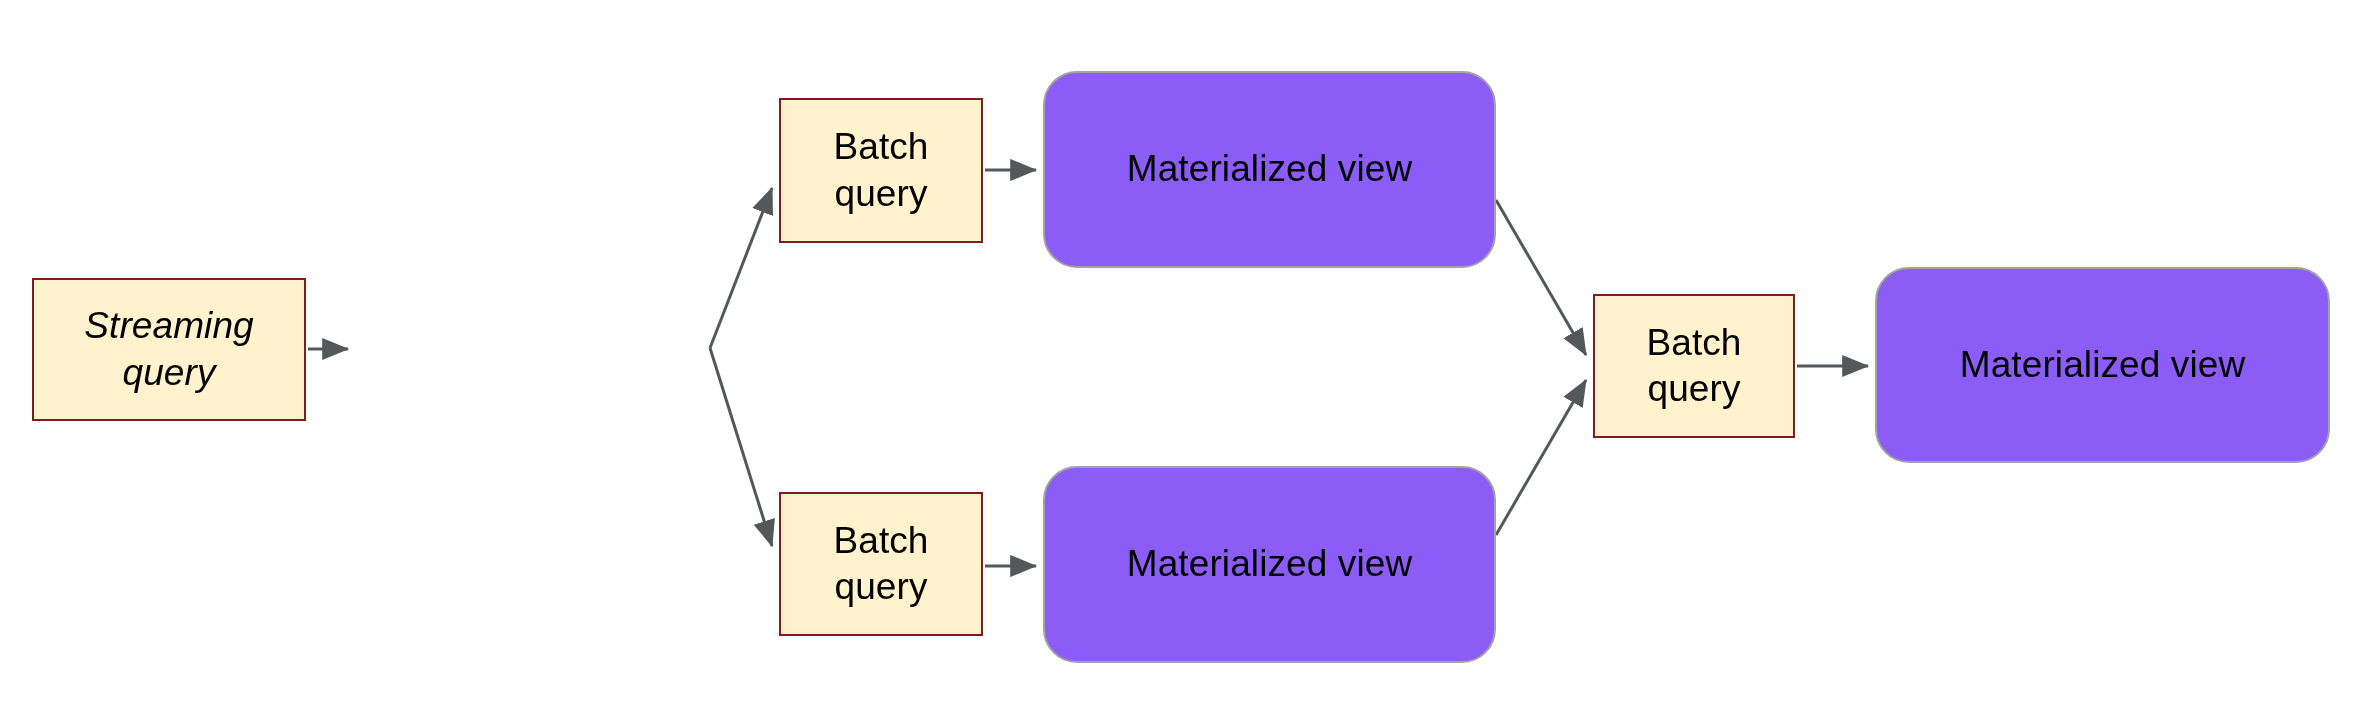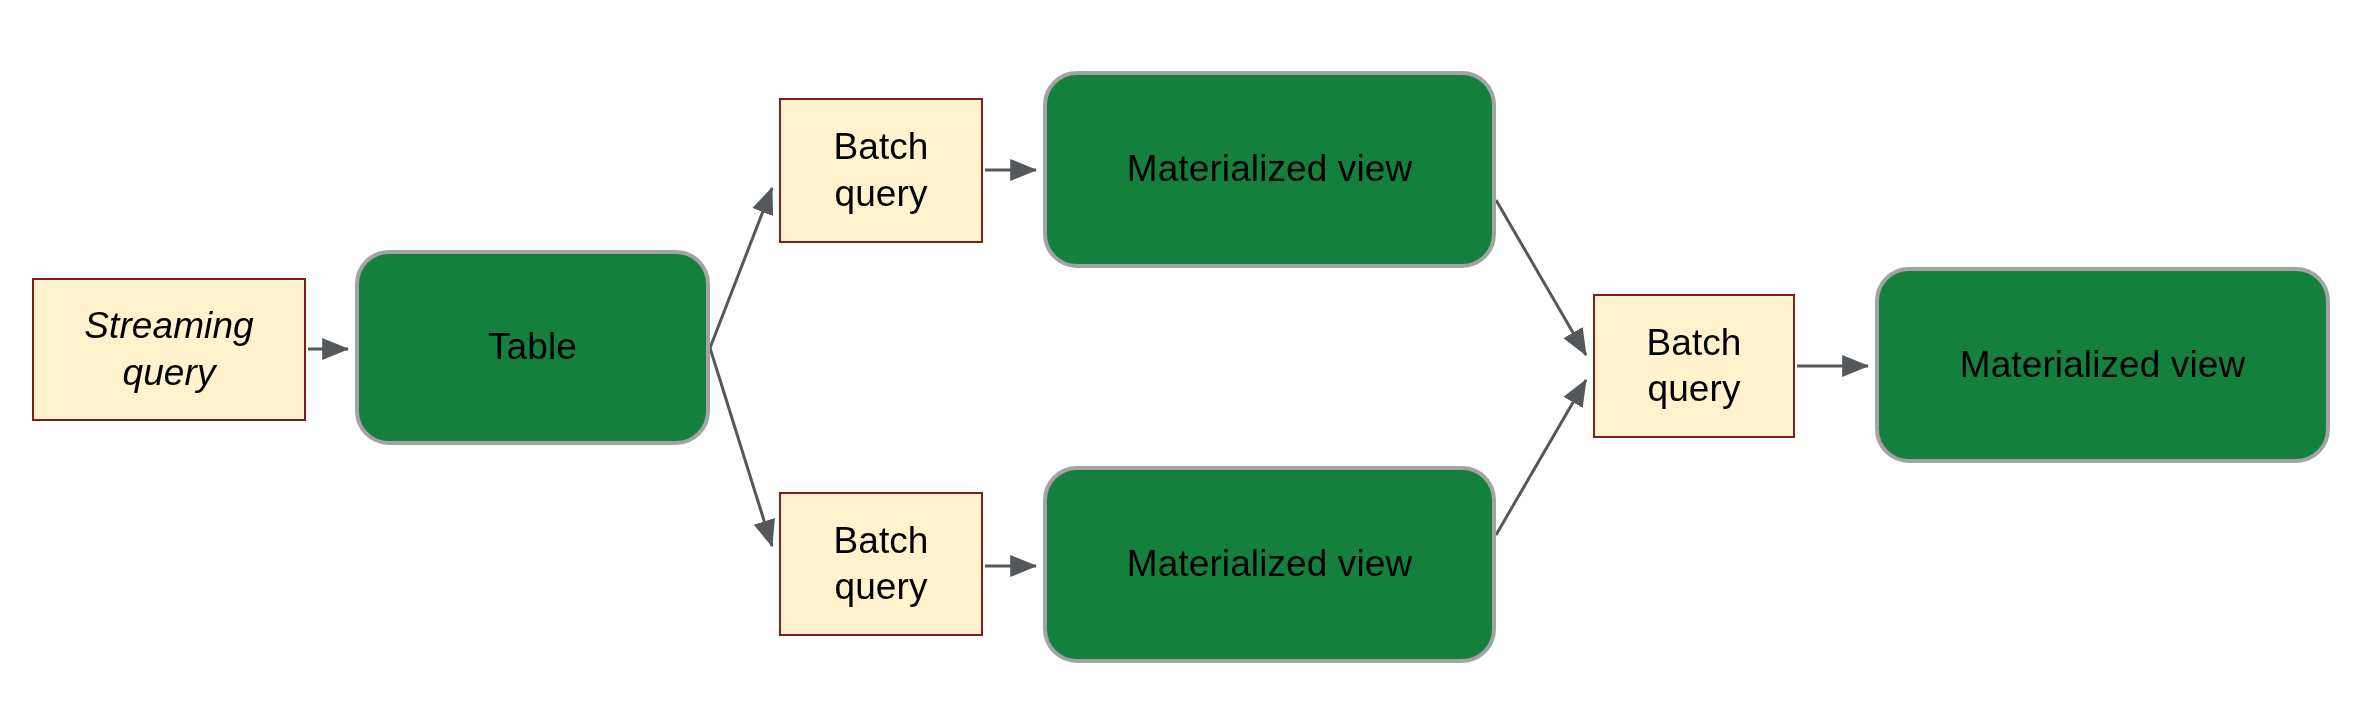--- a/index.html
+++ b/index.html
@@ -39,22 +39,22 @@
     letter-spacing: 0.1px;
     white-space: pre-line;
     z-index: 2;
   }
   .node.process {
     background: #fff2cc;
     border: 2px solid #7f1d1d;
     border-radius: 0;
   }
   .node.store {
-    background: #15803d;
-    border: 4px solid #a3a3a3;
+    background: #8b5cf6;
+    border: 2px solid #a3a3a3;
     border-radius: 34px;
   }
 </style>
 </head>
 <body>
 
 <div id="canvas">
 
   <svg id="edge-layer" viewBox="0 0 2370 720" width="2370" height="720" xmlns="http://www.w3.org/2000/svg">
     <defs>
@@ -94,23 +94,20 @@
     <g>
       <line x1="1797" y1="366" x2="1868" y2="366" stroke="#55585a" stroke-width="3" marker-end="url(#arrow)"></line>
     </g>
   </svg>
 
   <div class="node process" style="left:32px; top:278px; width:274px; height:143px;font-style:italic;">
     <span>Streaming
 query</span>
   </div>
 
-  <div class="node store" style="left:355px; top:250px; width:355px; height:195px;">
-    <span>Table</span>
-  </div>
 
   <div class="node process" style="left:779px; top:98px; width:204px; height:145px;">
     <span>Batch
 query</span>
   </div>
 
   <div class="node store" style="left:1043px; top:71px; width:453px; height:197px;">
     <span>Materialized view</span>
   </div>
 

